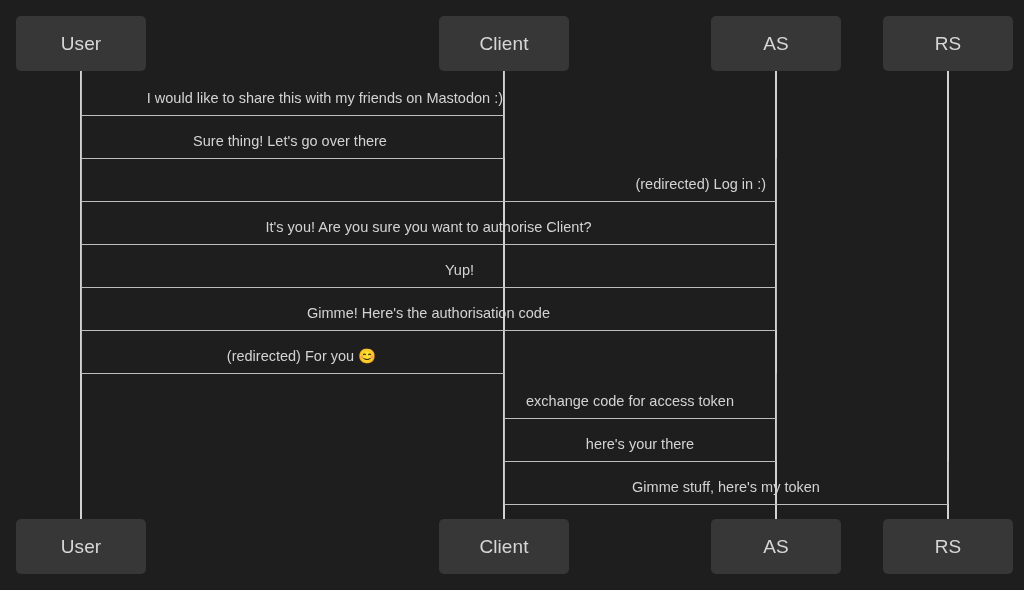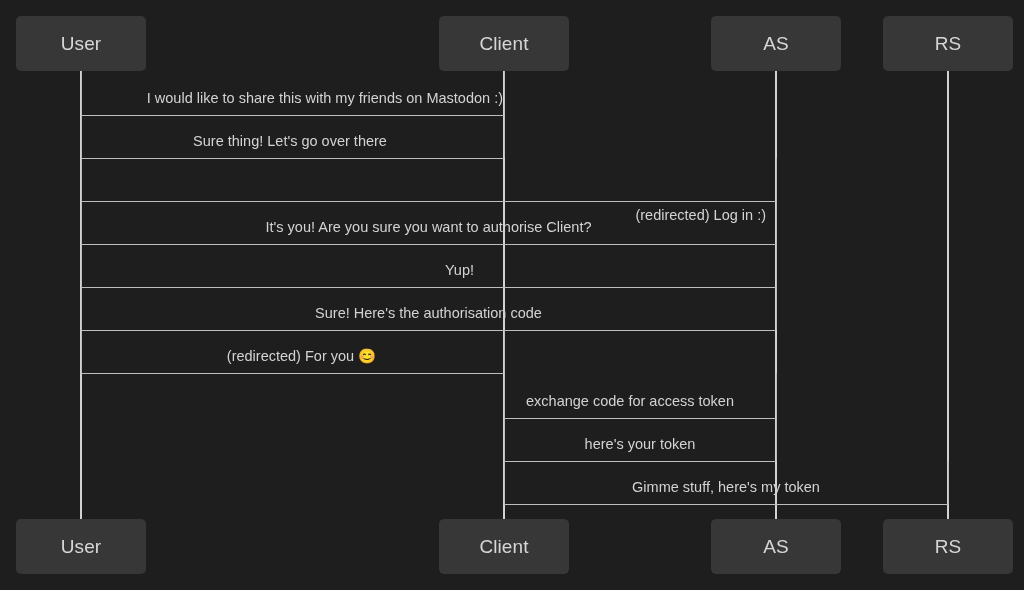--- a/index.html
+++ b/index.html
@@ -74,57 +74,57 @@
       <div>
         <div class="msg-line" style="left: 81px; top: 158px; width: 423px;"></div>
         <div class="msg-vert" style="left: 81px; top: 115px; height: 43px;"></div>
         <div class="msg-vert" style="left: 504px; top: 115px; height: 43px;"></div>
         <div class="msg-label align-center" style="left: 81px; width: 423px; top: 134px; padding-right: 5px; box-sizing: border-box;">Sure thing! Let's go over there</div>
       </div>
       <div>
         <div class="msg-line" style="left: 81px; top: 201px; width: 695px;"></div>
         <div class="msg-vert" style="left: 81px; top: 158px; height: 43px;"></div>
         <div class="msg-vert" style="left: 776px; top: 158px; height: 43px;"></div>
-        <div class="msg-label align-right" style="left: 81px; width: 695px; top: 177px; padding-right: 10px; box-sizing: border-box; margin-top: 31px;">(redirected) Log in :)</div>
+        <div class="msg-label align-right" style="left: 81px; width: 695px; top: 177px; padding-right: 10px; box-sizing: border-box;">(redirected) Log in :)</div>
       </div>
       <div>
         <div class="msg-line" style="left: 81px; top: 244px; width: 695px;"></div>
         <div class="msg-vert" style="left: 81px; top: 201px; height: 43px;"></div>
         <div class="msg-vert" style="left: 776px; top: 201px; height: 43px;"></div>
         <div class="msg-label align-center" style="left: 81px; width: 695px; top: 220px; padding-right: 0px; box-sizing: border-box;">It's you! Are you sure you want to authorise Client?</div>
       </div>
       <div>
         <div class="msg-line" style="left: 81px; top: 287px; width: 695px;"></div>
         <div class="msg-vert" style="left: 81px; top: 244px; height: 43px;"></div>
         <div class="msg-vert" style="left: 776px; top: 244px; height: 43px;"></div>
         <div class="msg-label align-center" style="left: 81px; width: 757px; top: 263px; padding-right: 0px; box-sizing: border-box;">Yup!</div>
       </div>
       <div>
         <div class="msg-line" style="left: 81px; top: 330px; width: 695px;"></div>
         <div class="msg-vert" style="left: 81px; top: 287px; height: 43px;"></div>
         <div class="msg-vert" style="left: 776px; top: 287px; height: 43px;"></div>
-        <div class="msg-label align-center" style="left: 81px; width: 695px; top: 306px; padding-right: 0px; box-sizing: border-box;">Sure! Here's the authorisation code</div>
+        <div class="msg-label align-center" style="left: 81px; width: 695px; top: 306px; padding-right: 0px; box-sizing: border-box;">Gimme! Here's the authorisation code</div>
       </div>
       <div>
         <div class="msg-line" style="left: 81px; top: 373px; width: 423px;"></div>
         <div class="msg-vert" style="left: 81px; top: 330px; height: 43px;"></div>
         <div class="msg-vert" style="left: 504px; top: 330px; height: 43px;"></div>
         <div class="msg-label align-center" style="left: 81px; width: 441px; top: 349px; padding-right: 0px; box-sizing: border-box;">(redirected) For you 😊</div>
       </div>
       <div>
         <div class="msg-line" style="left: 504px; top: 418px; width: 272px;"></div>
         <div class="msg-vert" style="left: 504px; top: 373px; height: 45px;"></div>
         <div class="msg-vert" style="left: 776px; top: 373px; height: 45px;"></div>
         <div class="msg-label align-center" style="left: 504px; width: 268px; top: 394px; padding-right: 16px; box-sizing: border-box;">exchange code for access token</div>
       </div>
       <div>
         <div class="msg-line" style="left: 504px; top: 461px; width: 272px;"></div>
         <div class="msg-vert" style="left: 504px; top: 418px; height: 43px;"></div>
         <div class="msg-vert" style="left: 776px; top: 418px; height: 43px;"></div>
-        <div class="msg-label align-center" style="left: 504px; width: 272px; top: 437px; padding-right: 0px; box-sizing: border-box;">here's your token</div>
+        <div class="msg-label align-center" style="left: 504px; width: 272px; top: 437px; padding-right: 0px; box-sizing: border-box;">here's your there</div>
       </div>
       <div>
         <div class="msg-line" style="left: 504px; top: 504px; width: 444px;"></div>
         <div class="msg-vert" style="left: 504px; top: 461px; height: 43px;"></div>
         <div class="msg-vert" style="left: 948px; top: 461px; height: 43px;"></div>
         <div class="msg-label align-center" style="left: 504px; width: 444px; top: 480px; padding-right: 0px; box-sizing: border-box;">Gimme stuff, here's my token</div>
       </div>
     </div>
   <div id="participants-top">
       <div class="participant-box" style="left: 16px; top: 16px; width: 130px; height: 55px;">

